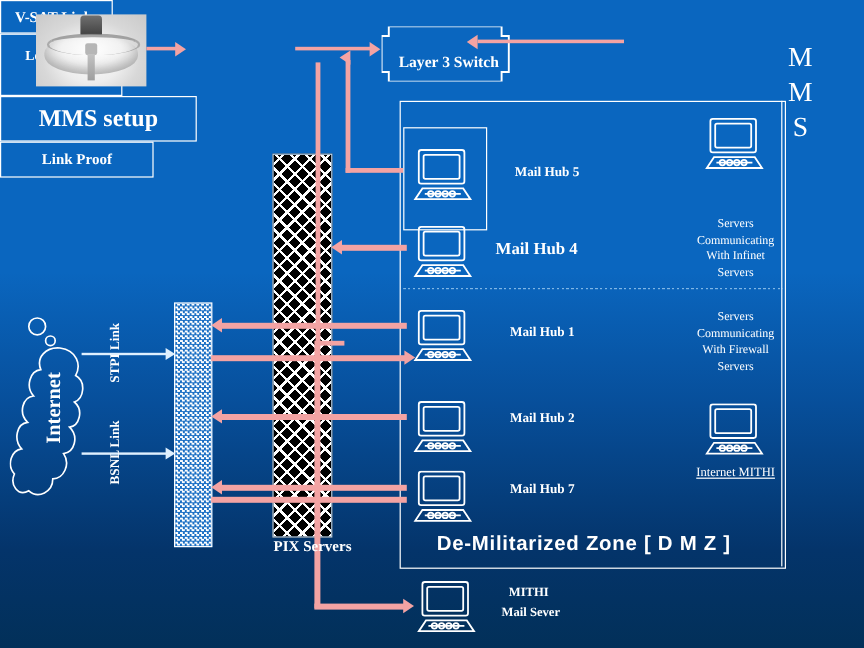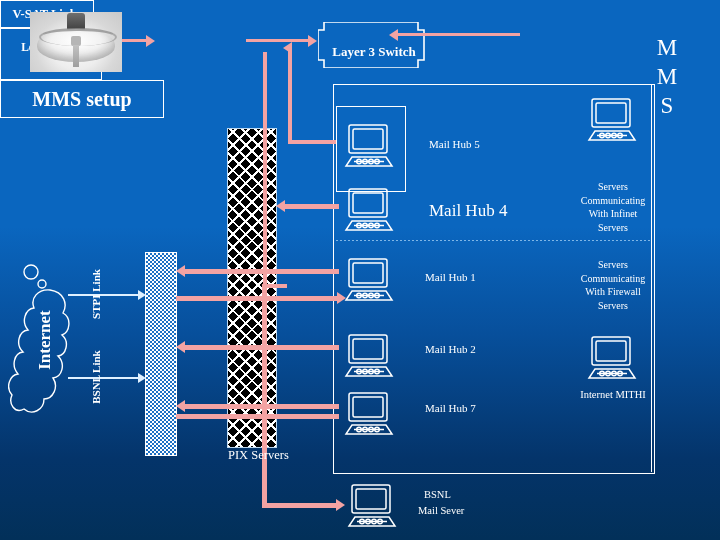--- a/index.html
+++ b/index.html
@@ -87,21 +87,21 @@
   .arrowL{border-right:9px solid #f3a3a3;border-top:6px solid transparent;border-bottom:6px solid transparent;}
 
   .thinline{position:absolute;background:#dff0ff;height:2px;}
   .thinArrowR{position:absolute;width:0;height:0;border-left:8px solid #dff0ff;border-top:5px solid transparent;border-bottom:5px solid transparent;}
 
   
   .pc{position:absolute;}
   .pc svg{display:block;}
 
   
-  .lbl{position:absolute;color:#ffffff;font-family:"Liberation Serif",serif;font-weight:normal;}
+  .lbl{position:absolute;color:#ffffff;font-family:"Liberation Serif",serif;font-weight:bold;}
   .lbl.cap{font-size:11px;}
 
   .subtxt{position:absolute;color:#ffffff;font-family:"Liberation Serif",serif;font-size:10px;text-align:center;line-height:1.35;}
 
   .dmzbox{position:absolute;border:1.5px solid #ffffff;}
   .innerbox{position:absolute;border:1.5px solid #ffffff;}
   .dotdiv{position:absolute;height:1px;
     background-image:repeating-linear-gradient(to right,#7fb6e6 0 2px, rgba(0,0,0,0) 2px 4px);}
 
   .dmztitle{
@@ -241,20 +241,23 @@
   <div class="cloudtxt" style="left:10px;top:330px;width:70px;text-align:center;">Internet</div>
 
   <div class="thinline" style="left:68px;top:294px;width:72px;"></div>
   <div class="thinArrowR" style="left:138px;top:290px;"></div>
   <div class="vtxt" style="left:66px;top:288px;width:60px;text-align:center;transform-origin:50% 50%;">STPI Link</div>
 
   <div class="thinline" style="left:68px;top:377px;width:72px;"></div>
   <div class="thinArrowR" style="left:138px;top:373px;"></div>
   <div class="vtxt" style="left:66px;top:371px;width:60px;text-align:center;transform-origin:50% 50%;">BSNL Link</div>
 
+  <div class="wbox" style="left:96px;top:441px;width:126px;height:28px;font-size:12.5px;">
+    <span>Link Proof</span>
+  </div>
 
   <div class="lbl cap" style="left:228px;top:448px;font-size:12.5px;">PIX  Servers</div>
 
   <div class="pc" style="left:342px;top:124px;">
     <svg width="56" height="44" viewBox="0 0 56 44">
       <g fill="none" stroke="#ffffff" stroke-width="1.5">
         <rect x="7" y="1" width="38" height="28" rx="2"></rect>
         <rect x="11" y="5" width="30" height="20" rx="1.5"></rect>
         <path d="M10,33 L44,33 L50,42 L4,42 Z"></path>
         <path d="M12,37.5 L42,37.5"></path>
@@ -274,21 +277,21 @@
         <rect x="11" y="5" width="30" height="20" rx="1.5"></rect>
         <path d="M10,33 L44,33 L50,42 L4,42 Z"></path>
         <path d="M12,37.5 L42,37.5"></path>
         <circle cx="17" cy="37.5" r="2.3"></circle>
         <circle cx="23" cy="37.5" r="2.3"></circle>
         <circle cx="29" cy="37.5" r="2.3"></circle>
         <circle cx="35" cy="37.5" r="2.3"></circle>
       </g>
     </svg>
   </div>
-  <div class="lbl" style="left:429px;top:201px;font-size:17px;">Mail Hub 4</div>
+  <div class="lbl" style="left:413px;top:201px;font-size:14px;">Mail Hub 4</div>
 
   <div class="pc" style="left:342px;top:258px;">
     <svg width="56" height="44" viewBox="0 0 56 44">
       <g fill="none" stroke="#ffffff" stroke-width="1.5">
         <rect x="7" y="1" width="38" height="28" rx="2"></rect>
         <rect x="11" y="5" width="30" height="20" rx="1.5"></rect>
         <path d="M10,33 L44,33 L50,42 L4,42 Z"></path>
         <path d="M12,37.5 L42,37.5"></path>
         <circle cx="17" cy="37.5" r="2.3"></circle>
         <circle cx="23" cy="37.5" r="2.3"></circle>
@@ -366,33 +369,34 @@
         <rect x="11" y="5" width="30" height="20" rx="1.5"></rect>
         <path d="M10,33 L44,33 L50,42 L4,42 Z"></path>
         <path d="M12,37.5 L42,37.5"></path>
         <circle cx="17" cy="37.5" r="2.3"></circle>
         <circle cx="23" cy="37.5" r="2.3"></circle>
         <circle cx="29" cy="37.5" r="2.3"></circle>
         <circle cx="35" cy="37.5" r="2.3"></circle>
       </g>
     </svg>
   </div>
-  <div class="subtxt" style="left:543px;top:388px;width:140px;font-size:10.5px;">Internet MITHI</div>
-
+  <div class="subtxt" style="left:543px;top:388px;width:140px;font-size:10.5px;text-decoration:underline;">Internet MITHI</div>
+
+  <div class="dmztitle" style="left:364px;top:443px;">De-Militarized Zone [ D M Z ]</div>
 
   <div class="pc" style="left:345px;top:484px;">
     <svg width="56" height="44" viewBox="0 0 56 44">
       <g fill="none" stroke="#ffffff" stroke-width="1.5">
         <rect x="7" y="1" width="38" height="28" rx="2"></rect>
         <rect x="11" y="5" width="30" height="20" rx="1.5"></rect>
         <path d="M10,33 L44,33 L50,42 L4,42 Z"></path>
         <path d="M12,37.5 L42,37.5"></path>
         <circle cx="17" cy="37.5" r="2.3"></circle>
         <circle cx="23" cy="37.5" r="2.3"></circle>
         <circle cx="29" cy="37.5" r="2.3"></circle>
         <circle cx="35" cy="37.5" r="2.3"></circle>
       </g>
     </svg>
   </div>
-  <div class="lbl" style="left:424px;top:489px;font-size:10.5px;">BSNL</div>
+  <div class="lbl" style="left:424px;top:489px;font-size:10.5px;">MITHI</div>
   <div class="lbl" style="left:418px;top:505px;font-size:10.5px;">Mail Sever</div>
 
 </div>
 
 </body></html>

